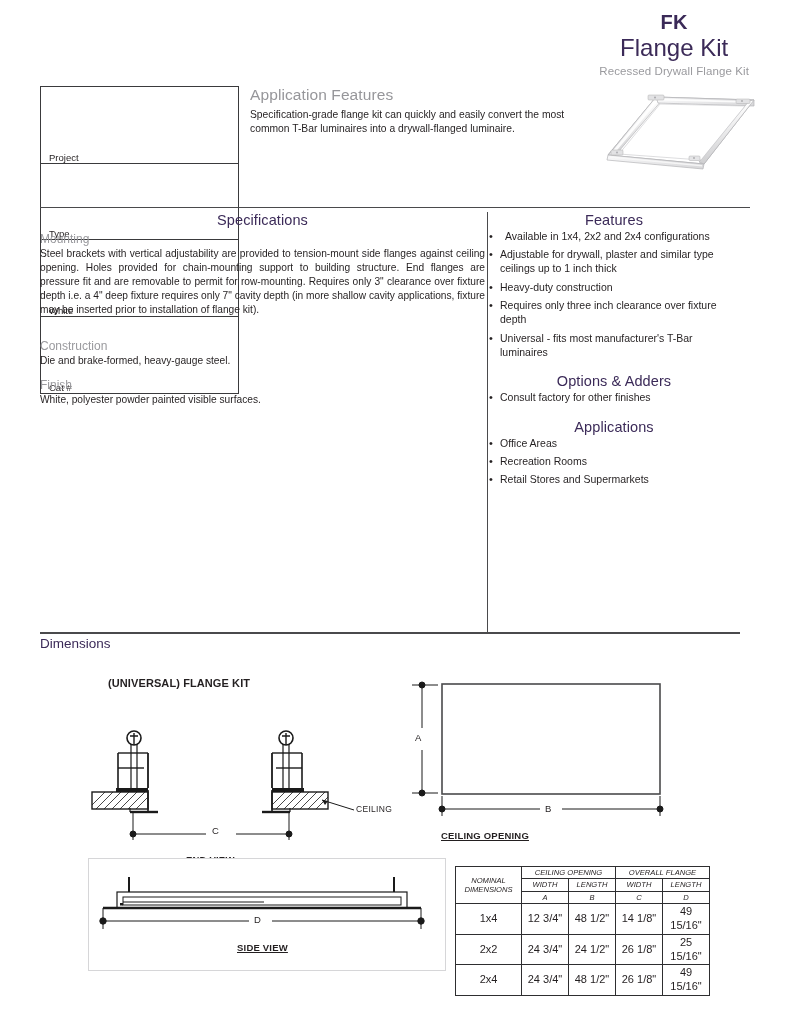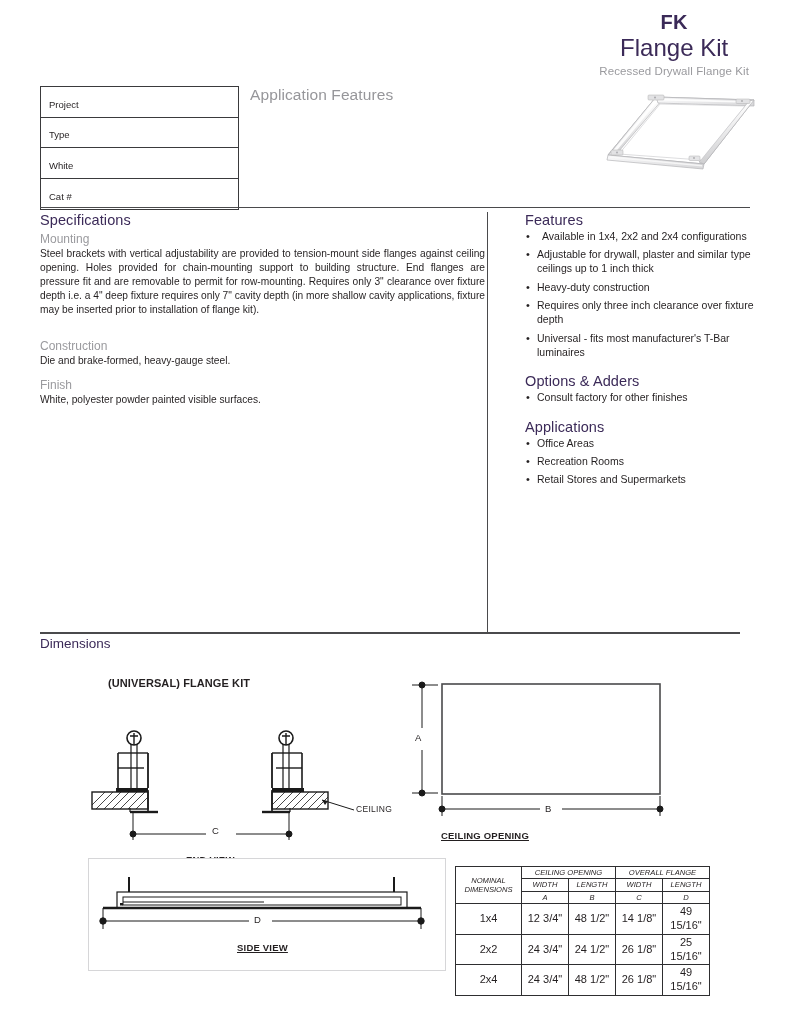--- a/index.html
+++ b/index.html
@@ -30,21 +30,21 @@
   }
 
   
   .proj-table {
     position: absolute; left: 40px; top: 86px;
     width: 199px; border: 1.3px solid #3a3a3c;
     border-collapse: collapse;
   }
   .proj-table .row {
     height: 30.5px; border-bottom: 1.3px solid #3a3a3c;
-    display: flex; align-items: center;
+    display: flex; align-items: flex-end; margin-top: 46px;
   }
   .proj-table .row:last-child { border-bottom: none; }
   .proj-table .lbl {
     font-size: 9.5px; color: #231f20; padding: 5px 0 0 8px;
   }
 
   
   .appfeat { position: absolute; left: 250px; top: 86px; width: 345px; }
   .appfeat h2 {
     margin: 0; font-size: 15.5px; font-weight: normal;
@@ -59,30 +59,30 @@
     position: absolute; left: 586px; top: 82px; width: 190px; height: 105px;
   }
 
   .rule-main {
     position: absolute; left: 40px; top: 207px; width: 710px;
     height: 0; border-top: 1.5px solid #4a4a4c;
   }
 
   
   .col-left { position: absolute; left: 40px; top: 212px; width: 445px; }
-  .col-right { position: absolute; left: 525px; top: 212px; width: 252px; }
+  .col-right { position: absolute; left: 488px; top: 212px; width: 252px; }
 
   .vrule {
     position: absolute; left: 487px; top: 212px; width: 0; height: 421px;
     border-left: 1.2px solid #4a4a4c;
   }
 
   h3.sec {
     margin: 0 0 1px 0; font-size: 14.5px; font-weight: normal;
-    color: #3b2a58; letter-spacing: .1px;
+    color: #3b2a58; letter-spacing: .1px; text-align: center;
   }
   h4.sub {
     margin: 4px 0 1px 0; font-size: 12px; font-weight: normal;
     color: #9a9a9e;
   }
   p.body {
     margin: 0; font-size: 10.2px; line-height: 1.38;
     text-align: justify; color: #231f20;
   }
   p.body.left { text-align: left; }
@@ -213,20 +213,21 @@
     <div class="row">
       <span class="lbl">White</span>
     </div>
     <div class="row">
       <span class="lbl">Cat #</span>
     </div>
   </div>
 
   <div class="appfeat">
     <h2>Application Features</h2>
+    <p>Specification-grade flange kit can quickly and easily convert the most common T-Bar luminaires into a drywall-flanged luminaire.</p>
   </div>
 
   <div class="rule-main"></div>
 
   <div class="col-left">
     <h3 class="sec">Specifications</h3>
 
     <h4 class="sub">Mounting</h4>
     <p class="body">Steel brackets with vertical adjustability are provided to tension-mount side flanges against ceiling opening. Holes provided for chain-mounting support to building structure. End flanges are pressure fit and are removable to permit for row-mounting. Requires only 3" clearance over fixture depth i.e. a 4" deep fixture requires only 7" cavity depth (in more shallow cavity applications, fixture may be inserted prior to installation of flange kit).</p>
 

